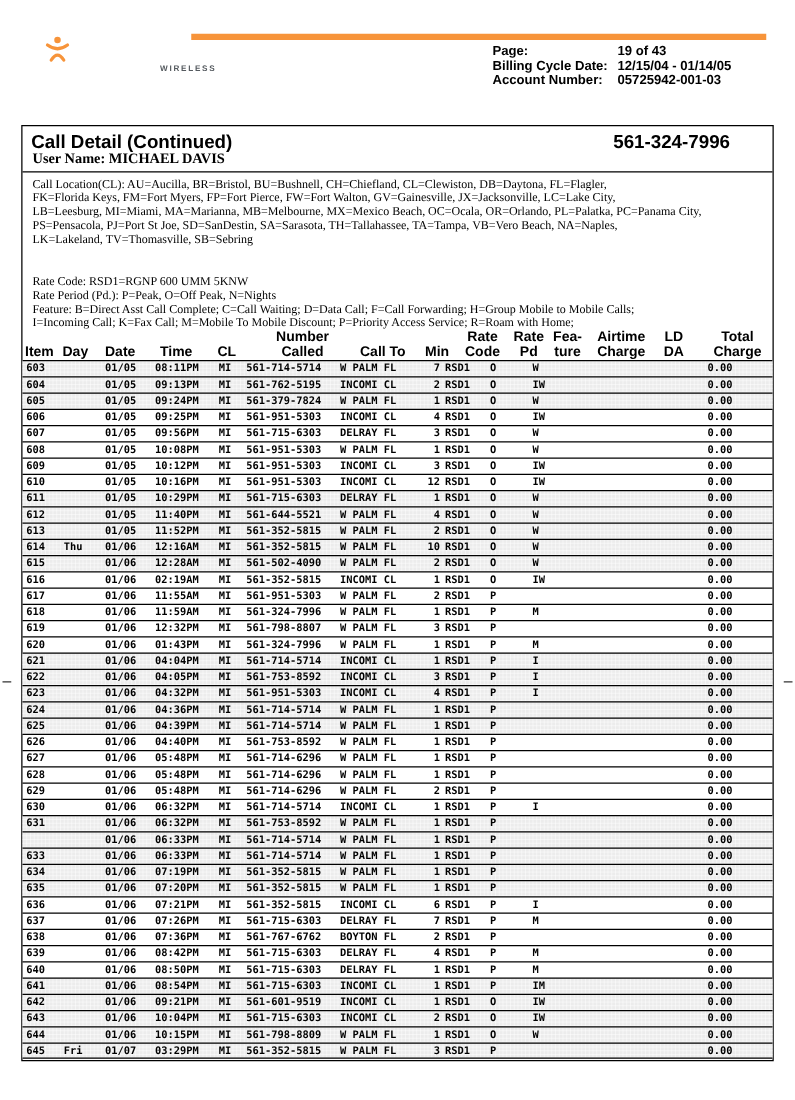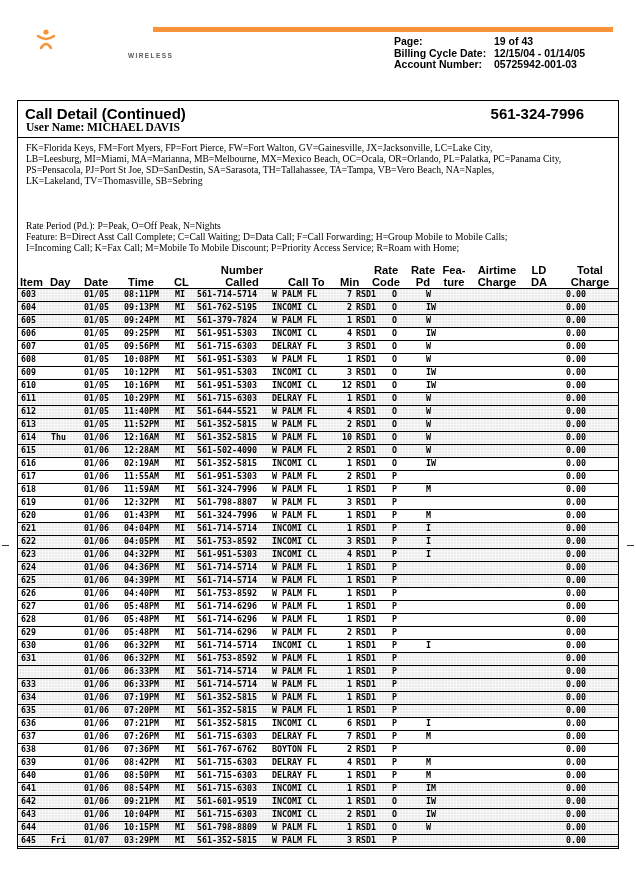--- a/index.html
+++ b/index.html
@@ -63,27 +63,29 @@
 <div class="fold" style="right:2px;"></div>
 
 <div class="frame">
   <div class="title-row">
     <span class="title">Call Detail (Continued)</span>
     <span class="phone">561-324-7996</span>
     <span class="user">User Name: MICHAEL DAVIS</span>
   </div>
 
   <div class="legend">
+    <div>Call Location(CL):  AU=Aucilla, BR=Bristol, BU=Bushnell, CH=Chiefland, CL=Clewiston, DB=Daytona, FL=Flagler,</div>
     <div>FK=Florida Keys, FM=Fort Myers, FP=Fort Pierce, FW=Fort Walton, GV=Gainesville, JX=Jacksonville, LC=Lake City,</div>
     <div>LB=Leesburg, MI=Miami, MA=Marianna, MB=Melbourne, MX=Mexico Beach, OC=Ocala, OR=Orlando, PL=Palatka, PC=Panama City,</div>
     <div>PS=Pensacola, PJ=Port St Joe, SD=SanDestin, SA=Sarasota, TH=Tallahassee, TA=Tampa, VB=Vero Beach, NA=Naples,</div>
     <div>LK=Lakeland, TV=Thomasville, SB=Sebring</div>
   </div>
 
   <div class="legend2">
+    <div>Rate Code: RSD1=RGNP 600 UMM 5KNW</div>
     <div>Rate Period (Pd.): P=Peak, O=Off Peak, N=Nights</div>
     <div>Feature: B=Direct Asst Call Complete; C=Call Waiting; D=Data Call; F=Call Forwarding; H=Group Mobile to Mobile Calls;</div>
     <div>I=Incoming Call; K=Fax Call; M=Mobile To Mobile Discount; P=Priority Access Service; R=Roam with Home;</div>
   </div>
 
   <div class="thead">
     <div class="h" style="left:2px;"><span>Item</span></div>
     <div class="h" style="left:32px;"><span>Day</span></div>
     <div class="h" style="left:66px;"><span>Date</span></div>
     <div class="h" style="left:110px;"><span>Time</span></div>

